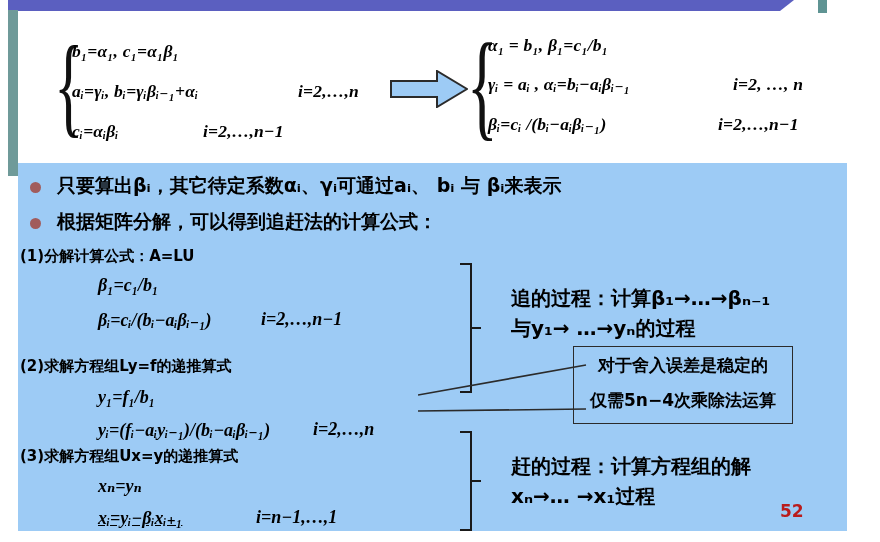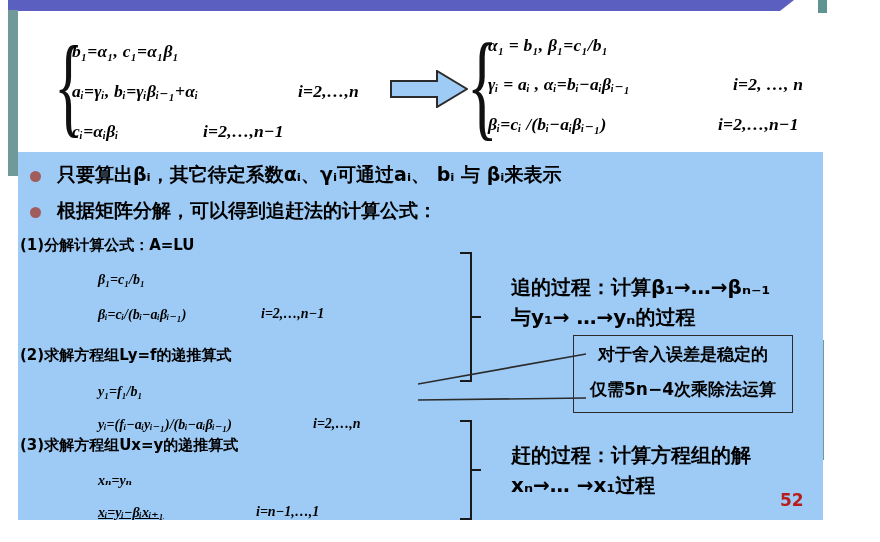--- a/index.html
+++ b/index.html
@@ -58,22 +58,23 @@
   .R2{left:470px;top:63px;}
   .R3{left:470px;top:103px;}
   .Ri1{left:715px;top:63px;}
   .Ri2{left:700px;top:103px;}
 
   
   .arrow{position:absolute;left:372px;top:59px;width:78px;height:38px;}
 
   
   .bluebody{
-    position:absolute;left:18px;top:152px;width:805px;height:368px;
+    position:absolute;left:18px;top:163px;width:805px;height:368px;
     background:#9dcbf5;
+    padding-left:24px;
   }
 
   .bullet-row{position:absolute;white-space:nowrap;}
   .bullet-dot{
     position:absolute;left:0;top:9px;width:11px;height:11px;border-radius:50%;
     background:#a15c5c;
   }
   .bullet-text{
     position:absolute;left:27px;top:0;font-size:19px;font-weight:700;
     font-family:"DejaVu Sans","Liberation Sans",sans-serif;
@@ -82,21 +83,21 @@
   .B2{left:12px;top:46px;}
 
   .hdr{
     position:absolute;white-space:nowrap;font-size:15px;font-weight:700;
     font-family:"DejaVu Sans","Liberation Sans",sans-serif;
   }
   .H1{left:2px;top:84px;}
   .H2{left:2px;top:194px;}
   .H3{left:2px;top:284px;}
 
-  .fml{position:absolute;white-space:nowrap;font-weight:700;font-style:italic;font-size:14px;margin-top:8px;}
+  .fml{position:absolute;white-space:nowrap;font-weight:700;font-style:italic;font-size:18px;}
   .F1{left:80px;top:112px;}
   .F2{left:80px;top:146px;}
   .F2i{left:243px;top:146px;}
   .F3{left:80px;top:224px;}
   .F4{left:80px;top:256px;}
   .F4i{left:295px;top:256px;}
   .F5{left:80px;top:312px;}
   .F6{left:80px;top:344px;text-decoration:underline;}
   .F6i{left:238px;top:344px;}
 

